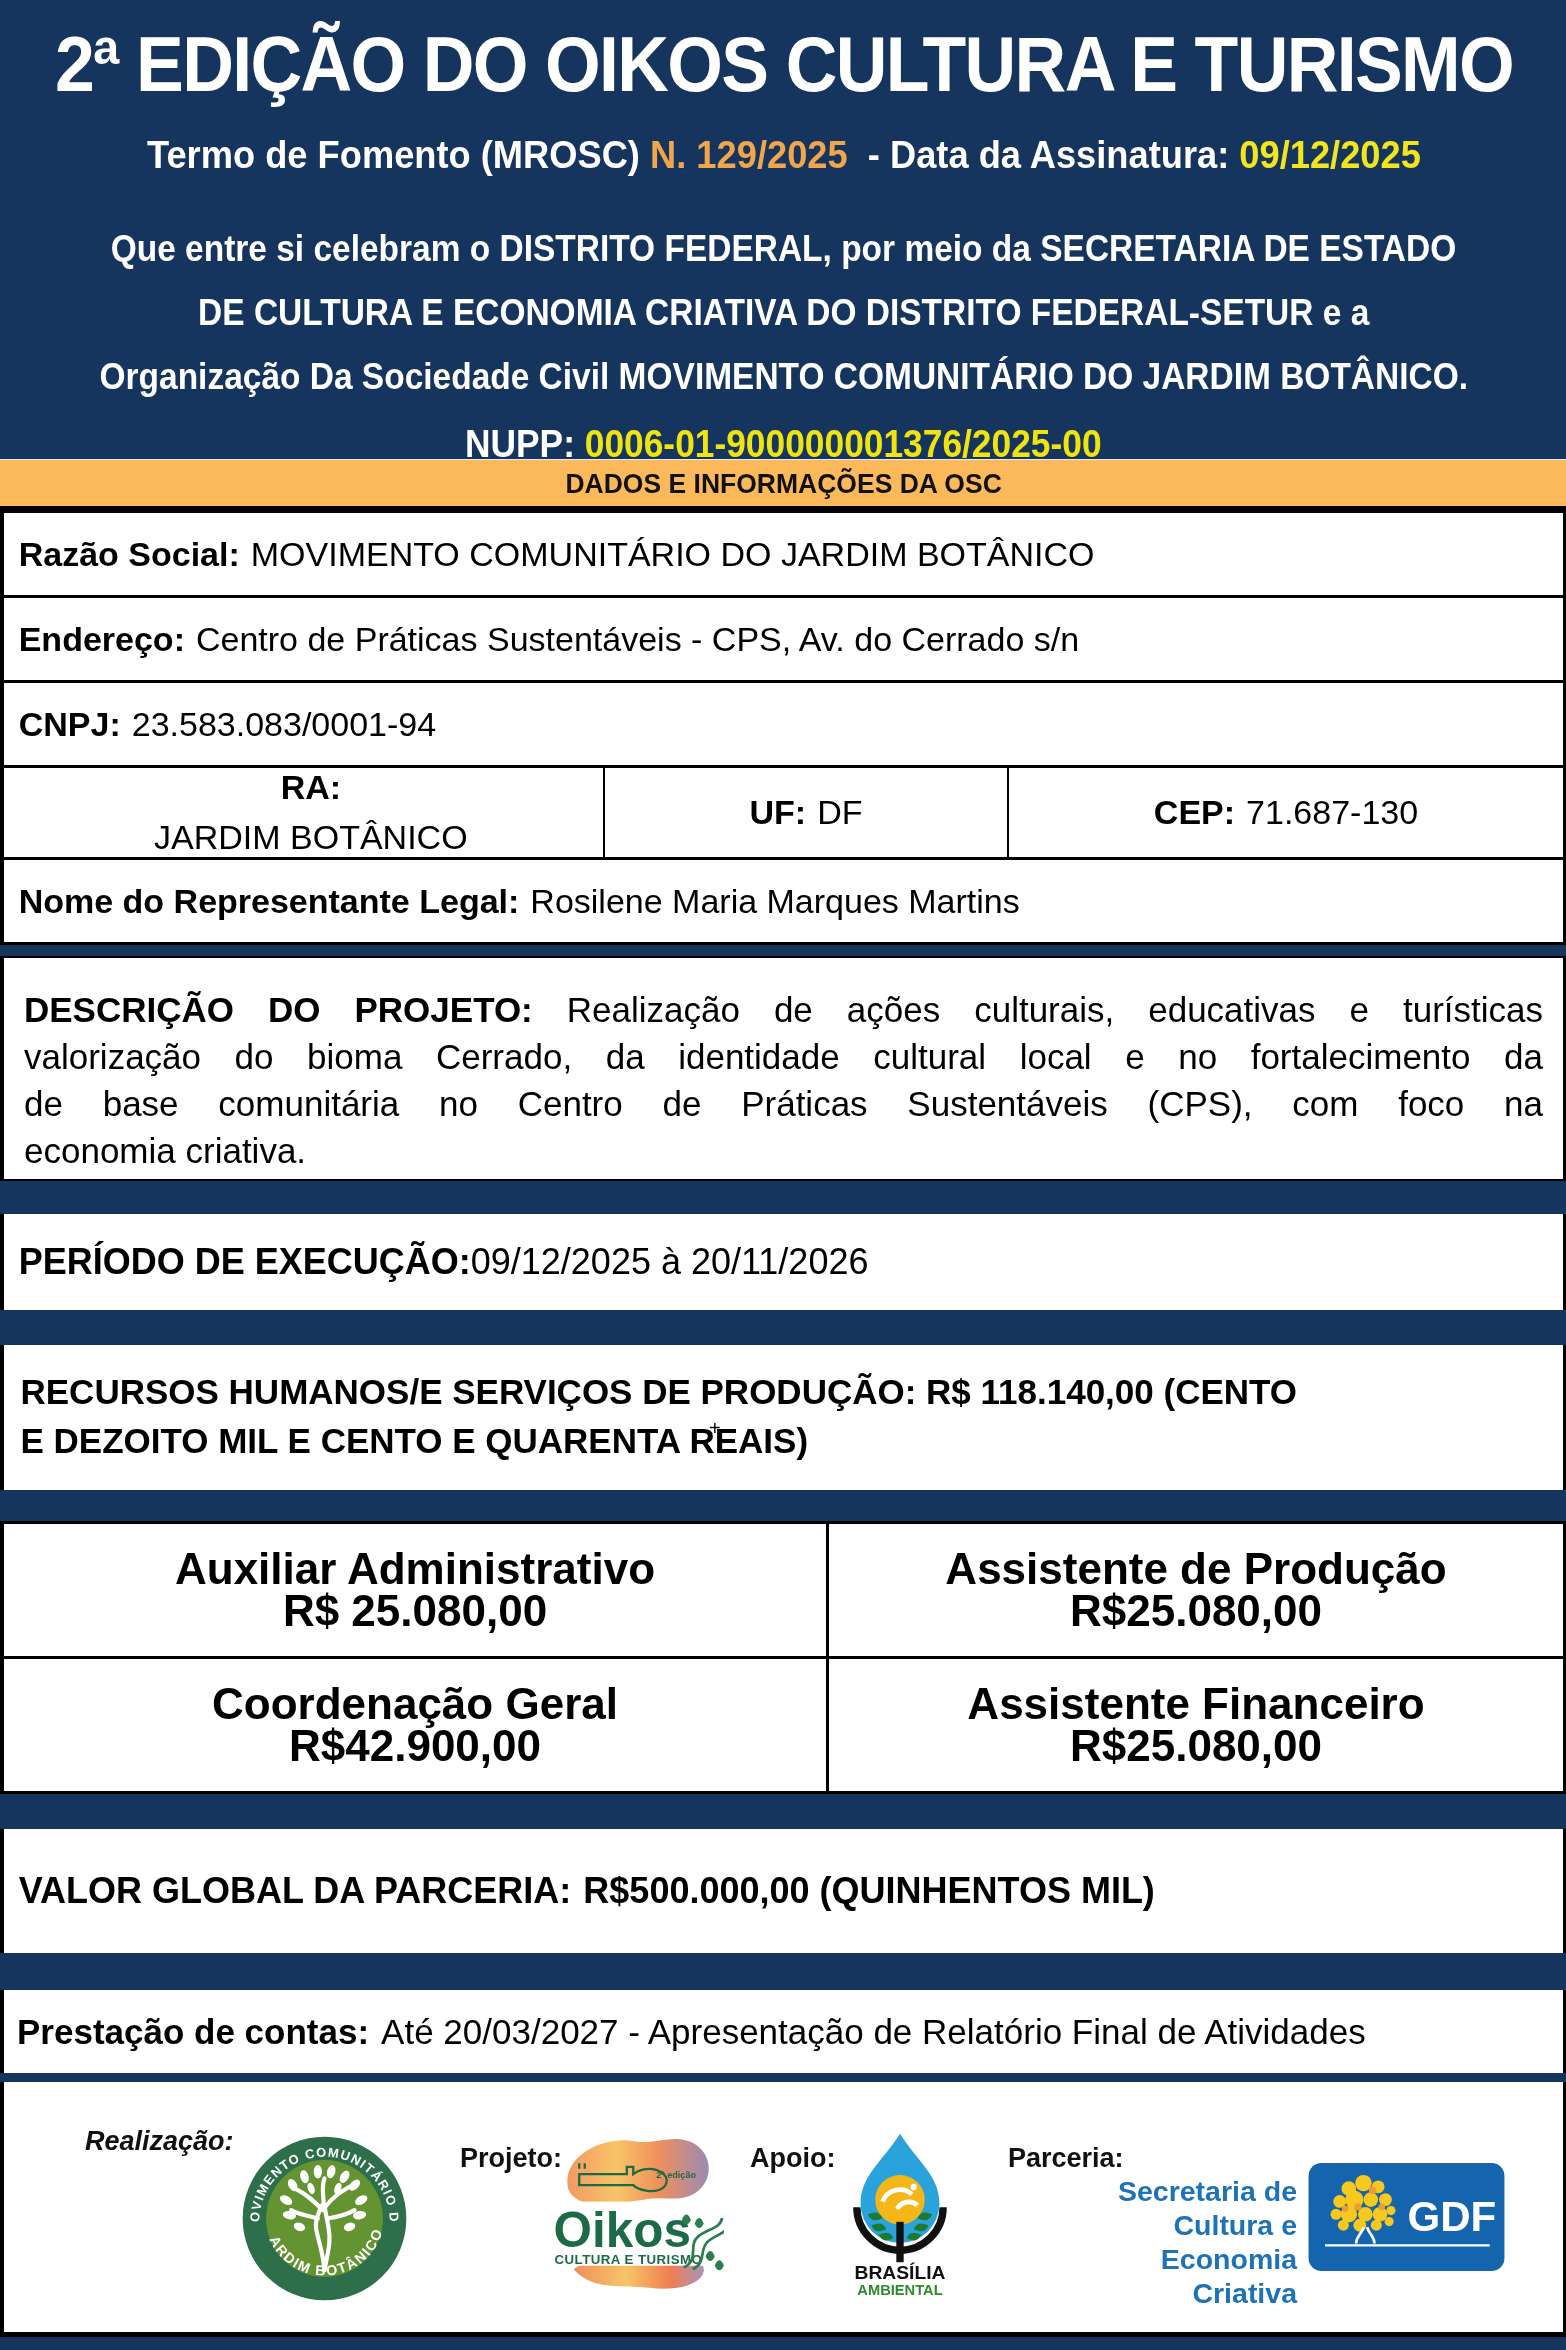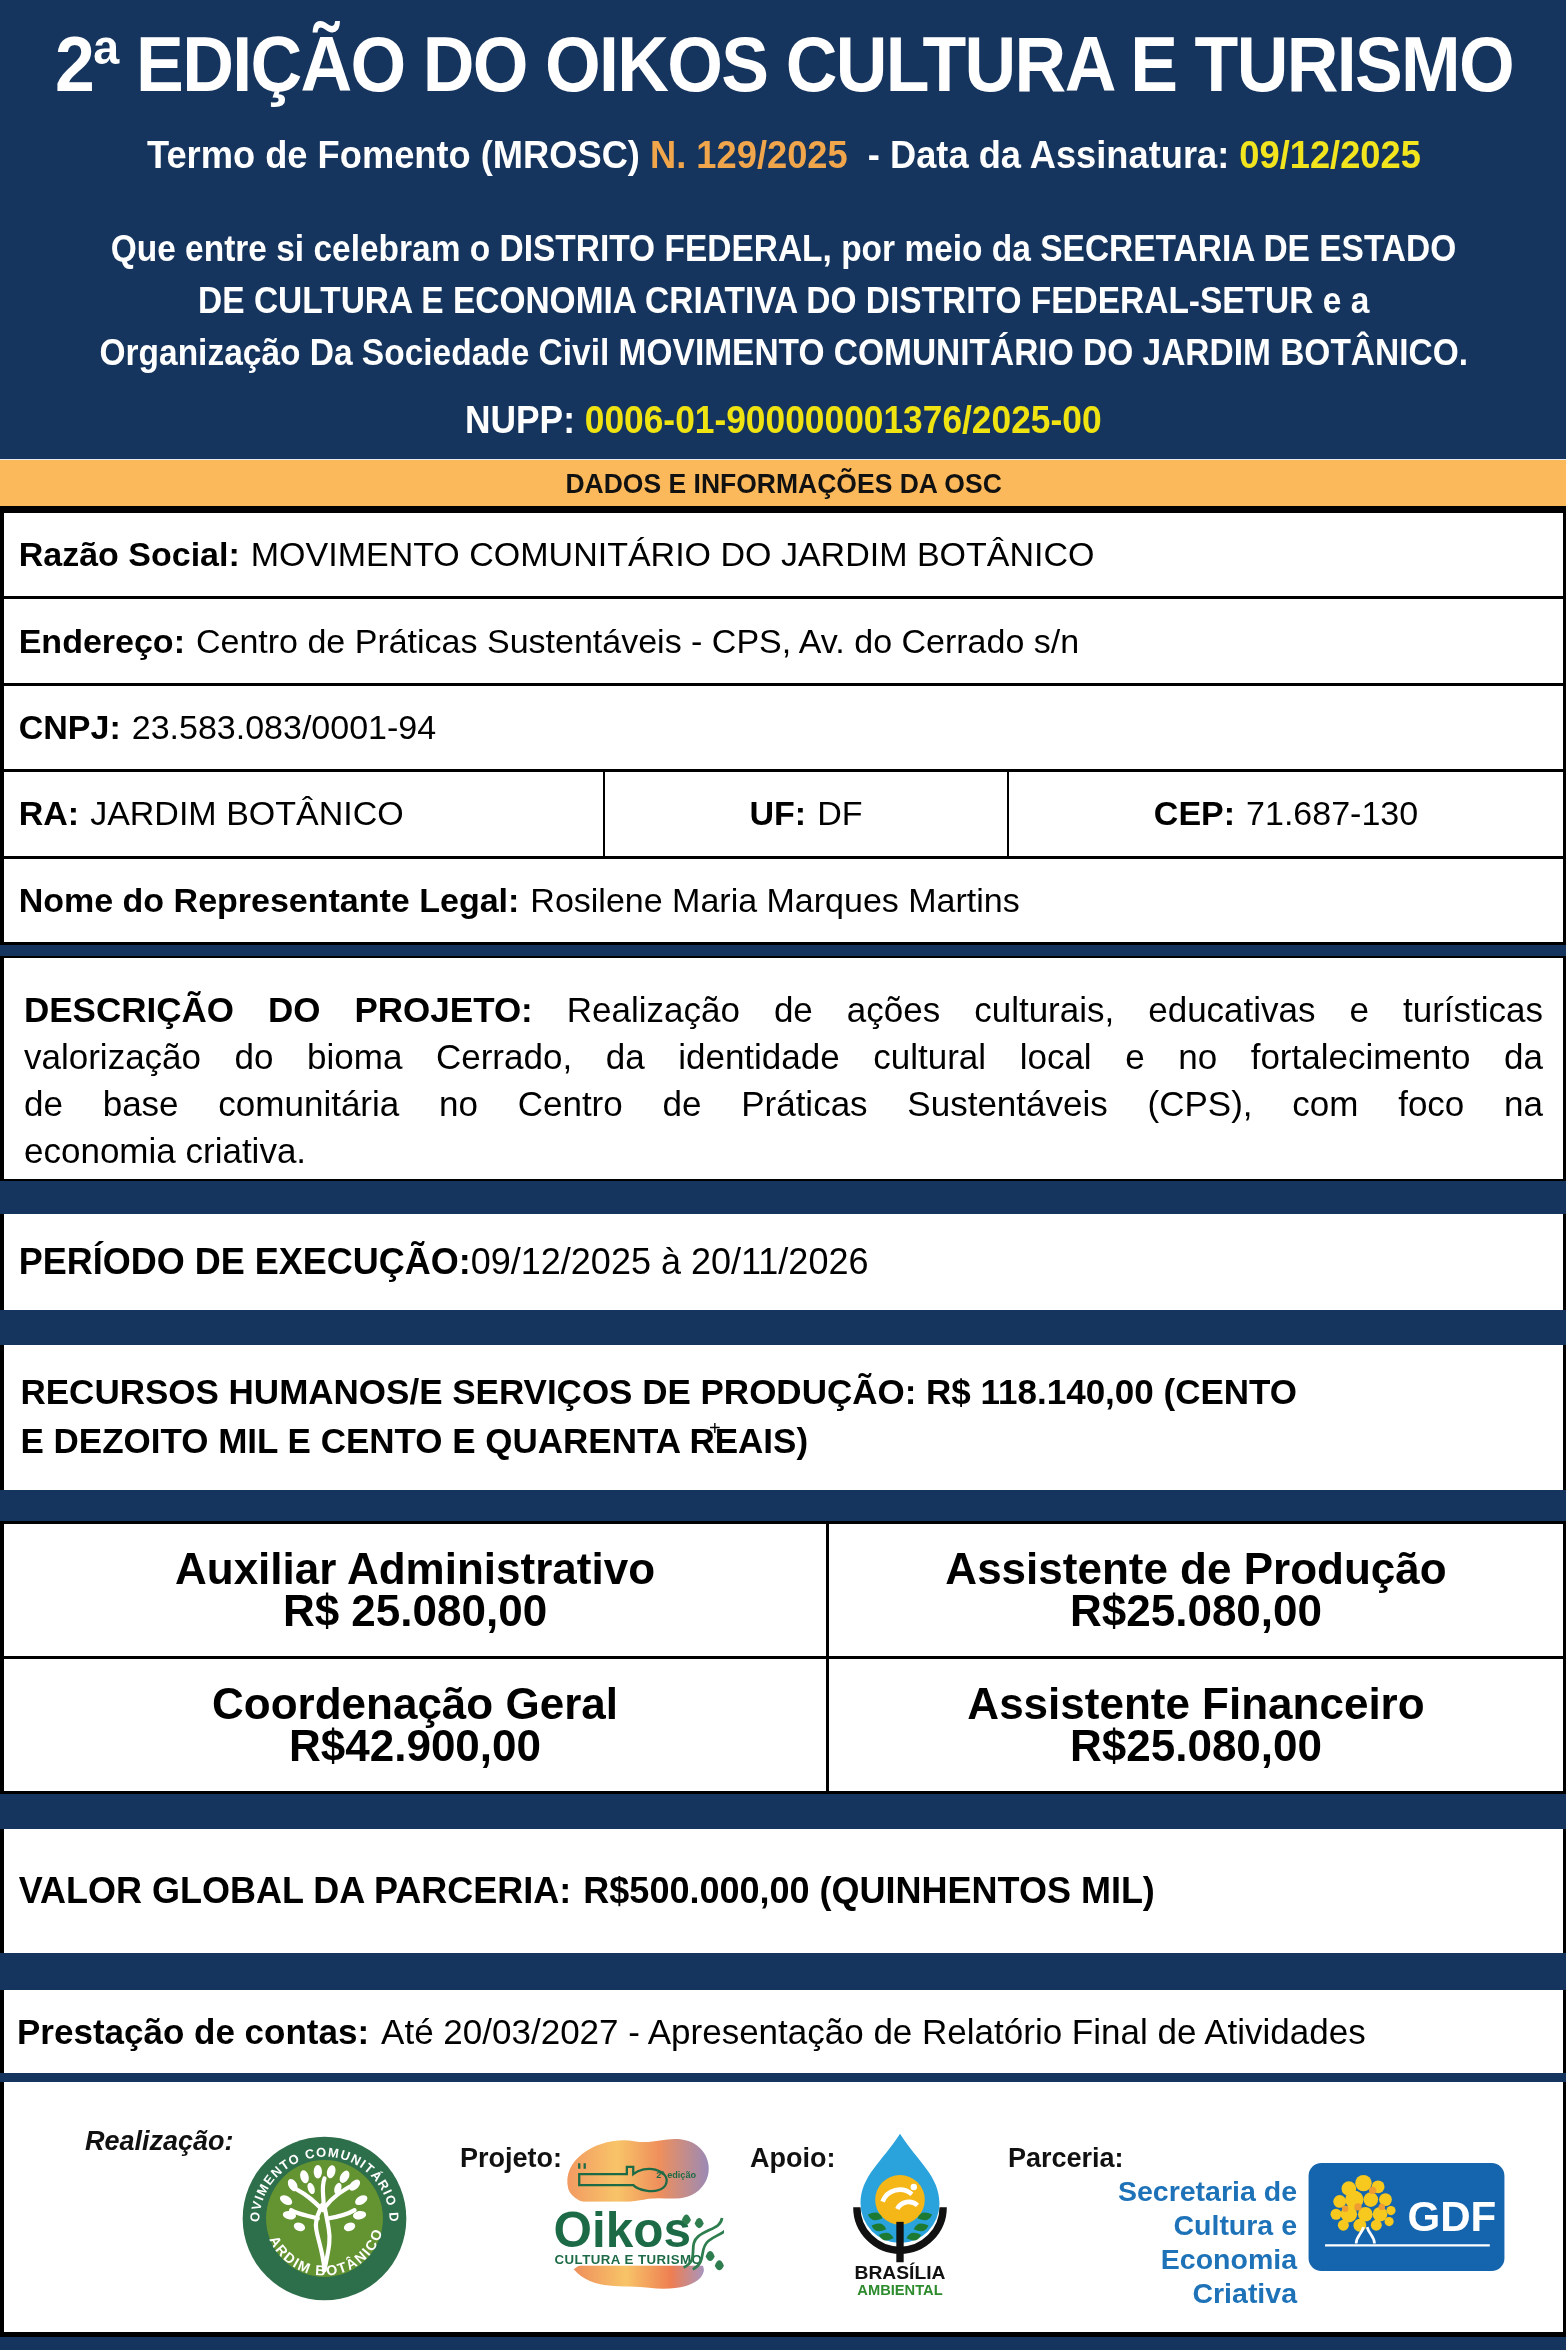--- a/index.html
+++ b/index.html
@@ -14,42 +14,42 @@
   .cond { display:inline-block; white-space:nowrap; transform:scaleX(.93); transform-origin:center; }
   .b { font-weight:bold; }
 
   
   .header { height:459px; padding-top:20px; text-align:center; }
   .title { color:#fff; font-weight:bold; font-size:77px; letter-spacing:-1.8px; }
   .subtitle { margin-top:24px; color:#fff; font-weight:bold; font-size:39px; }
   .subtitle .num  { color:#f2a64b; }
   .subtitle .date { color:#f2e51e; }
   .intro { margin-top:46px; }
-  .intro-line { color:#fff; font-weight:bold; font-size:36px; line-height:52px; }
+  .intro-line { color:#fff; font-weight:bold; font-size:36px; line-height:52px;margin-top:12px; }
   .nupp { margin-top:20px; color:#fff; font-weight:bold; font-size:38px; }
   .nupp .val { color:#efe312; }
 
   
   .osc-bar {
     height:51px; background:#fbb95b;
     border-top:1.8px solid #e8eaf2; border-bottom:4.6px solid #000;
     display:flex; align-items:center; justify-content:center;
     font-size:28.5px; font-weight:bold; color:#111;
   }
 
   
   .box { background:#fff; border-left:4.6px solid #000; border-right:4.6px solid #000; }
 
   .osc-table { height:435px; border-top:3.7px solid #000; border-bottom:3.7px solid #000; display:flex; flex-direction:column; }
   .t-row { flex:1; display:flex; align-items:center; padding-left:14.7px; font-size:34px; border-bottom:3.7px solid #000; gap:11px; }
   .t-row:last-child { border-bottom:none; }
   .t-row .lbl { font-weight:bold; }
   .t-row-split { padding-left:0; gap:0; }
   .t-cell { height:100%; display:flex; align-items:center; gap:11px; }
-  .t-cell.c1 { width:601px; padding-left:14.7px; border-right:2.8px solid #000; }
+  .t-cell.c1 { width:601px; padding-left:14.7px; border-right:2.8px solid #000;flex-direction:column; }
   .t-cell.c2 { width:404px; justify-content:center; border-right:2.8px solid #000; }
   .t-cell.c3 { flex:1; justify-content:center; }
 
   .desc-box { margin-top:11px; height:225px; border-top:2.8px solid #000; border-bottom:2.8px solid #000; padding:27.5px 20px 0; font-size:35px; line-height:47px; }
   .desc-line { text-align:justify; text-align-last:justify; }
   .desc-line.last { text-align-last:left; }
 
   .periodo-box { margin-top:33px; height:96px; display:flex; align-items:center; padding-left:14.7px; font-size:36px; }
   .periodo-box .lbl { font-weight:bold; }
 

